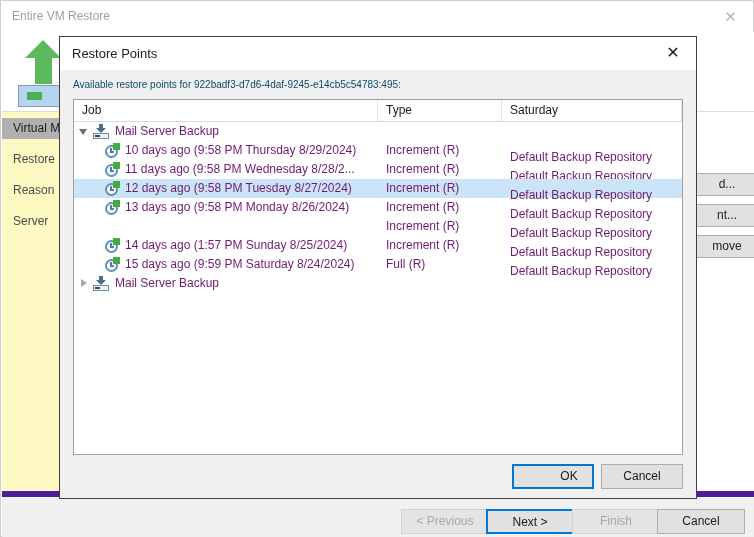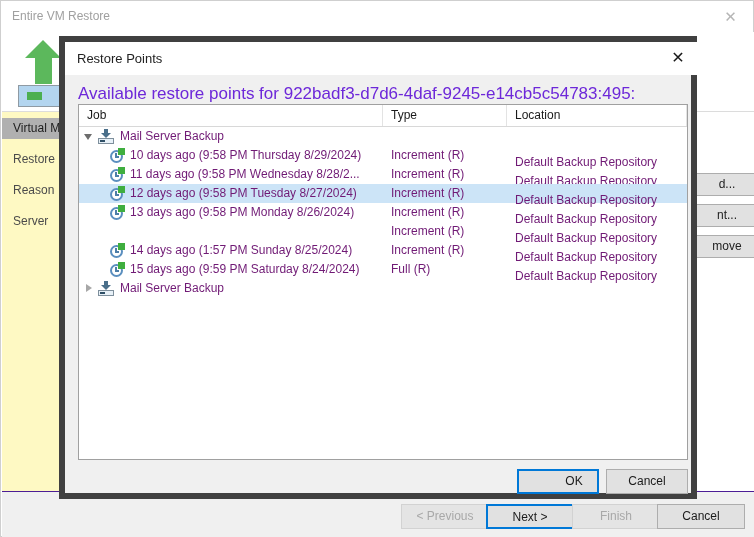--- a/index.html
+++ b/index.html
@@ -163,21 +163,21 @@
     white-space: nowrap;
   }
 
   #wizard-footer {
     position: absolute;
     left: 1px;
     top: 490px;
     width: 752px;
     height: 46px;
     background: #f0f0f0;
-    border-top: 1px solid #4c1d95;
+    border-top: 6px solid #4c1d95;
     box-sizing: border-box;
   }
   .wiz-btn {
     position: absolute;
     top: 12px;
     width: 88px;
     height: 25px;
     box-sizing: border-box;
     font-size: 12px;
     text-align: center;
@@ -198,21 +198,21 @@
   }
 
   
   #dialog {
     position: absolute;
     left: 59px;
     top: 36px;
     width: 638px;
     height: 463px;
     background: #f0f0f0;
-    border: 6px solid #404040;
+    border: 1px solid #404040;
     box-sizing: border-box;
     box-shadow: 0 0 0 0 rgba(0,0,0,0);
   }
   #dialog-titlebar {
     position: absolute;
     left: 0; top: 0;
     width: 636px;
     height: 33px;
     background: #ffffff;
   }
@@ -236,22 +236,22 @@
     font-size: 16px;
     color: #1a1a1a;
     line-height: 1;
     cursor: default;
   }
 
   #dialog-desc {
     position: absolute;
     left: 13px;
     top: 42px;
-    font-size: 17px;
-    color: #6d28d9;
+    font-size: 10px;
+    color: #0c4a6e;
     white-space: nowrap;
   }
 
   #list-panel {
     position: absolute;
     left: 13px;
     top: 62px;
     width: 610px;
     height: 356px;
     background: #ffffff;
@@ -484,21 +484,21 @@
     <div id="dialog-close">✕</div>
   </div>
 
   <div id="dialog-desc">Available restore points for 922badf3-d7d6-4daf-9245-e14cb5c54783:495:</div>
 
   <div id="list-panel">
 
     <div id="list-header">
       <div class="col-head" style="left:0px;   width:304px;">Job</div>
       <div class="col-head" style="left:304px; width:124px;">Type</div>
-      <div class="col-head" style="left:428px; width:180px;">Location</div>
+      <div class="col-head" style="left:428px; width:180px;">Saturday</div>
     </div>
 
     <div id="rows">
 
       <div class="row group-row">
         <div class="cell job">
           <span class="expander open"></span>
           <span class="job-icon">
             <span class="ji-arrow-shaft"></span>
             <span class="ji-arrow-head"></span>

